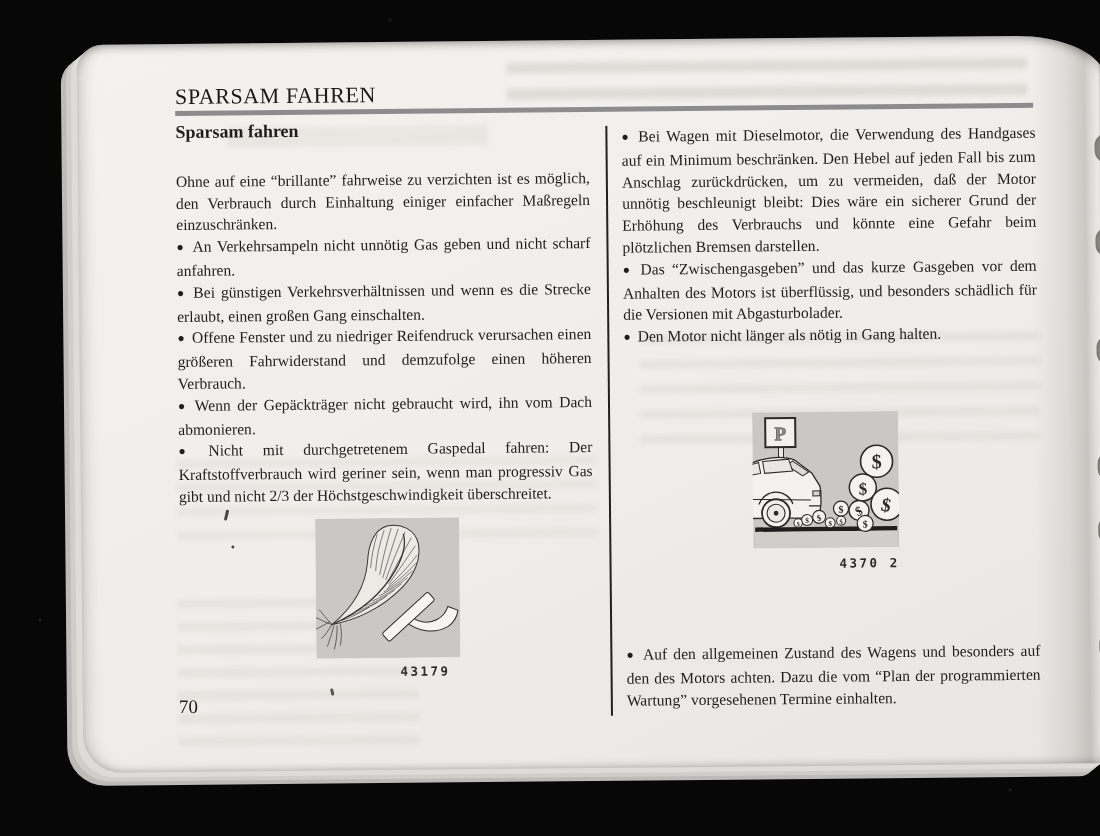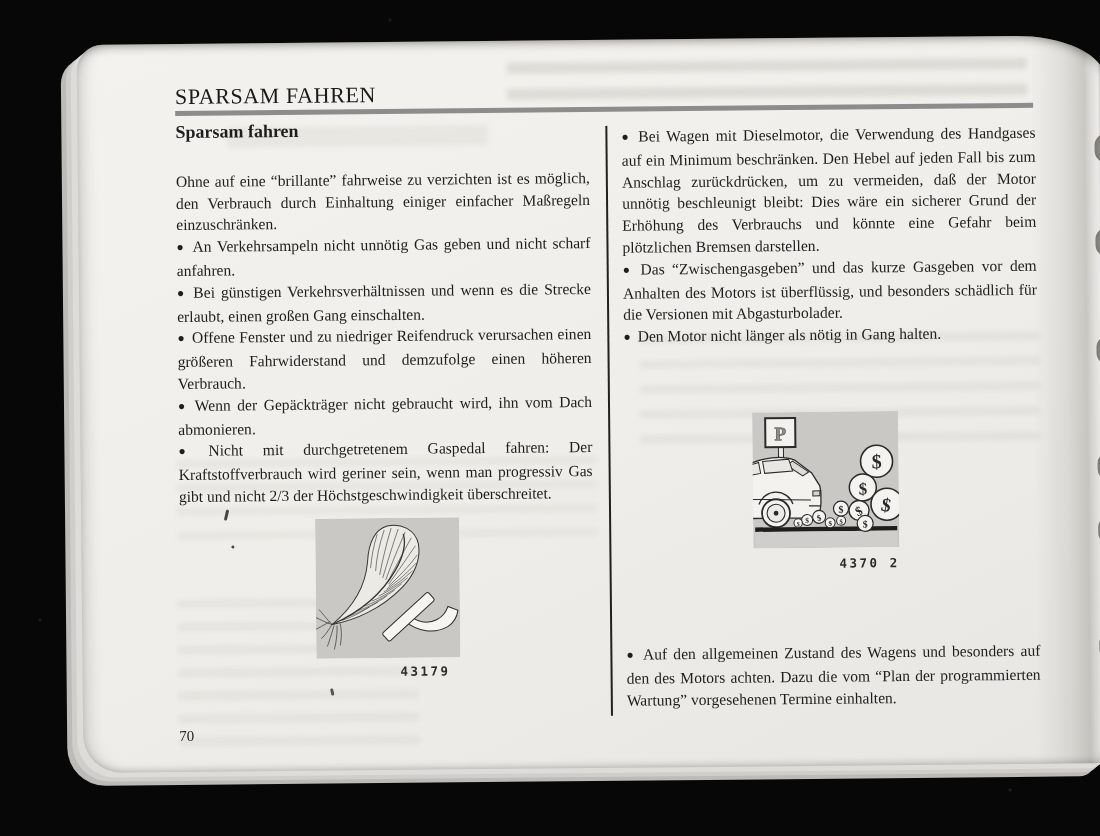--- a/index.html
+++ b/index.html
@@ -29,21 +29,21 @@
   .hdr{position:absolute;left:98px;top:40px;font-size:22px;letter-spacing:.6px;color:#1b1a18;}
   .rule{position:absolute;left:98px;top:67px;width:858px;height:5px;background:#8c8c8c;}
   .divider{position:absolute;left:528px;top:86px;width:2px;height:590px;background:#22211f;}
   .col{position:absolute;width:414px;font-size:15.6px;line-height:21.8px;text-align:justify;}
   .col-left{left:98px;top:78px;}
   .col-right{left:544px;top:86px;}
   .closing{left:544px;top:604px;}
   .sec-h{font-size:18px;font-weight:bold;margin:0 0 27px 0;text-align:left;}
   .para{margin:0;}
   .dot{font-size:12px;position:relative;top:-1px;margin-right:7px;}
-  .pagenum{position:absolute;left:96px;top:684px;font-size:15px;}
+  .pagenum{position:absolute;left:96px;top:652px;font-size:19px;}
   .fig{position:absolute;}
   .fig svg{display:block;width:100%;height:100%;}
   .fig-feather{left:234px;top:476px;width:144px;height:140px;}
   .fig-coins{left:672px;top:374px;width:146px;height:136px;}
   .cap{position:absolute;font-family:"DejaVu Sans Mono", monospace;font-size:12.5px;
     letter-spacing:2.5px;font-weight:600;color:#2c2c2a;text-align:center;width:160px;}
   .cap-feather{left:263px;top:622px;}
   .cap-coins{left:708px;top:518px;}
   .ghost{position:absolute;filter:blur(2.5px);pointer-events:none;}
   .g1{left:430px;top:22px;width:520px;height:42px;opacity:.5;

